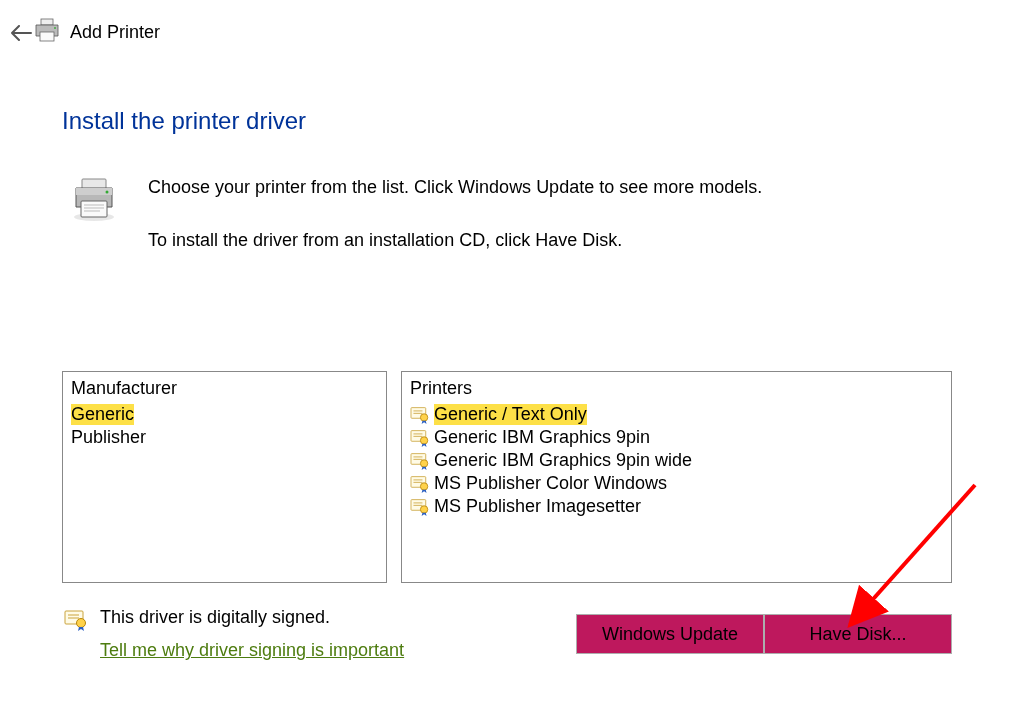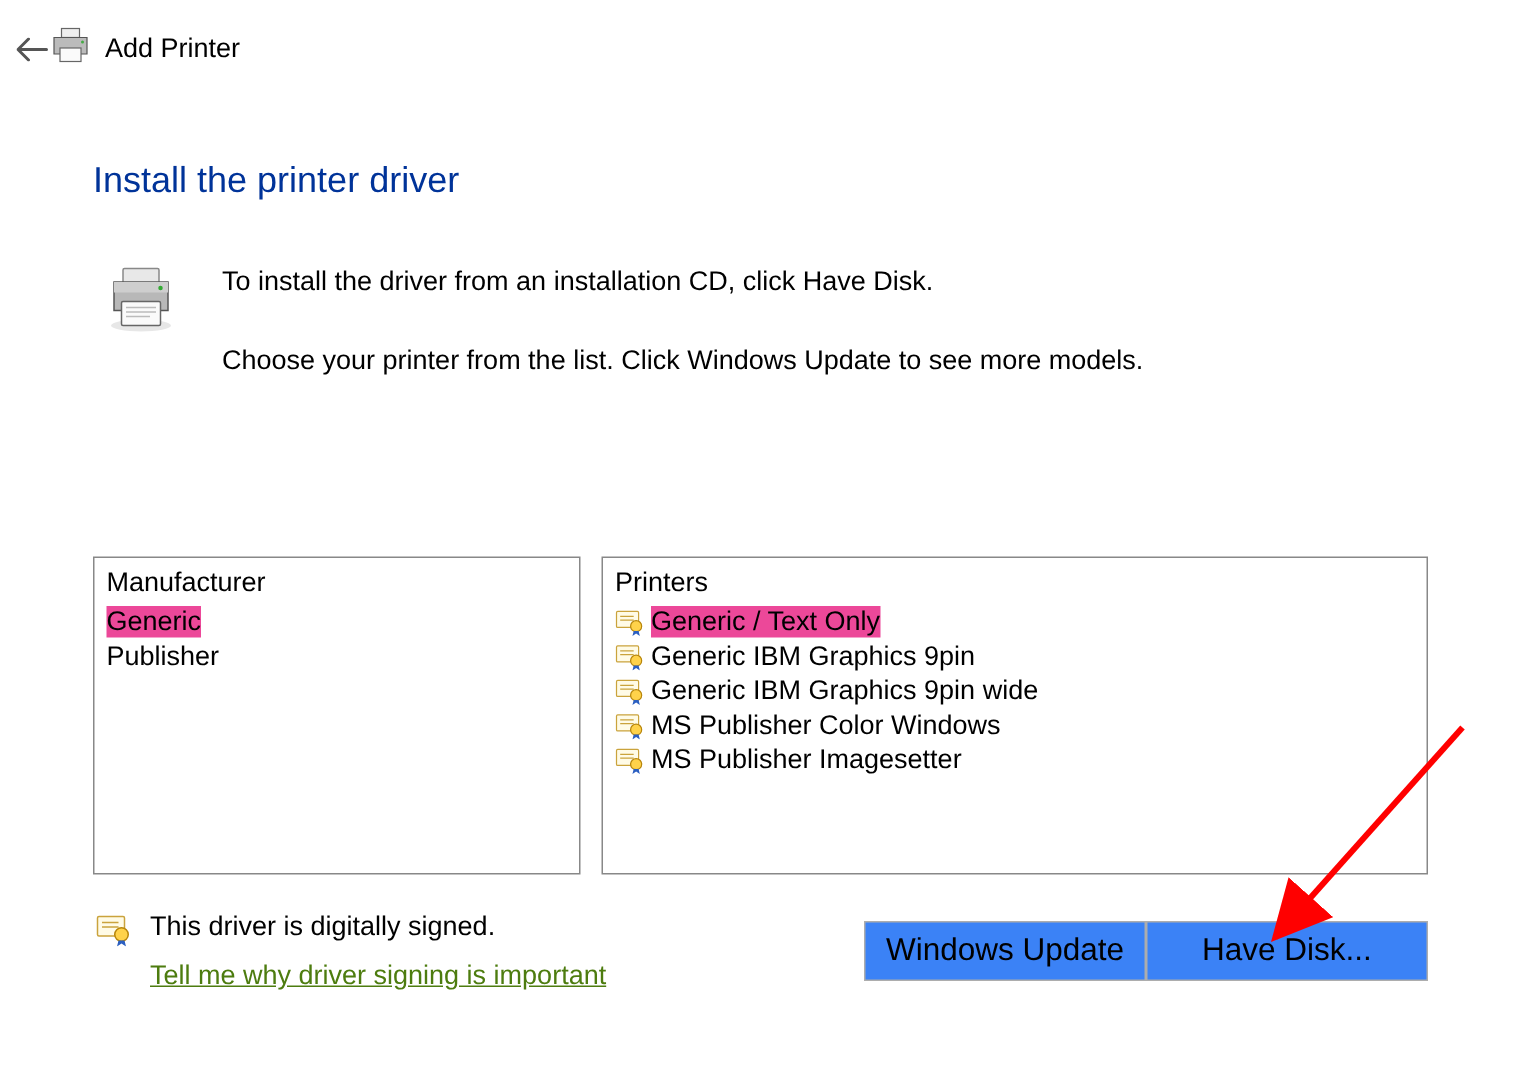--- a/index.html
+++ b/index.html
@@ -77,21 +77,21 @@
     padding: 6px 8px 4px 8px;
   }
   .listbox-items {}
   .list-item {
     padding: 1px 8px;
     display: flex;
     align-items: center;
     gap: 4px;
     cursor: default;
   }
-  .list-item.selected span.label { background: #ec4899; }
+  .list-item.selected span.label { background: #fde047; }
   .list-item .icon-slot {
     width: 20px;
     height: 18px;
     flex-shrink: 0;
     display: flex;
     align-items: center;
     justify-content: center;
   }
   .bottom-row {
     display: flex;
@@ -108,25 +108,25 @@
   }
   .signed-text { font-size: 18px; }
   .signed-text .link {
     color: #4d7c0f;
     text-decoration: underline;
     cursor: pointer;
     display: inline-block;
     margin-top: 12px;
   }
   .btn {
-    background: #3b82f6;
+    background: #be185d;
     border: 1px solid #adadad;
     min-width: 188px;
     height: 40px;
-    font-size: 21px;
+    font-size: 18px;
     font-family: inherit;
     cursor: pointer;
     padding: 0 12px;
   }
   .annotation-arrow {
     position: absolute;
     pointer-events: none;
   }
 </style>
 </head>
@@ -162,22 +162,22 @@
         <path d="M6 13 L42 13 L42 32 L6 32 Z" fill="#b8b8b8" stroke="#555" stroke-width="1"></path>
         <path d="M6 13 L42 13 L42 20 L6 20 Z" fill="#cecece"></path>
         <rect x="11" y="26" width="26" height="16" rx="1" fill="#fafafa" stroke="#666" stroke-width="1"></rect>
         <line x1="14" y1="30" x2="34" y2="30" stroke="#bbb" stroke-width="1"></line>
         <line x1="14" y1="33" x2="34" y2="33" stroke="#bbb" stroke-width="1"></line>
         <line x1="14" y1="36" x2="30" y2="36" stroke="#bbb" stroke-width="1"></line>
         <circle cx="37" cy="17" r="1.5" fill="#3a3"></circle>
       </svg>
     </div>
     <div class="instructions-text">
+      <p>Choose your printer from the list. Click Windows Update to see more models.</p>
       <p>To install the driver from an installation CD, click Have Disk.</p>
-      <p>Choose your printer from the list. Click Windows Update to see more models.</p>
     </div>
   </div>
 
   <div class="lists-row">
     <div class="listbox mfr">
       <div class="listbox-header">Manufacturer</div>
       <div class="listbox-items" id="mfr-items">
           <div class="list-item selected">
             <span class="label">Generic</span>
           </div>

